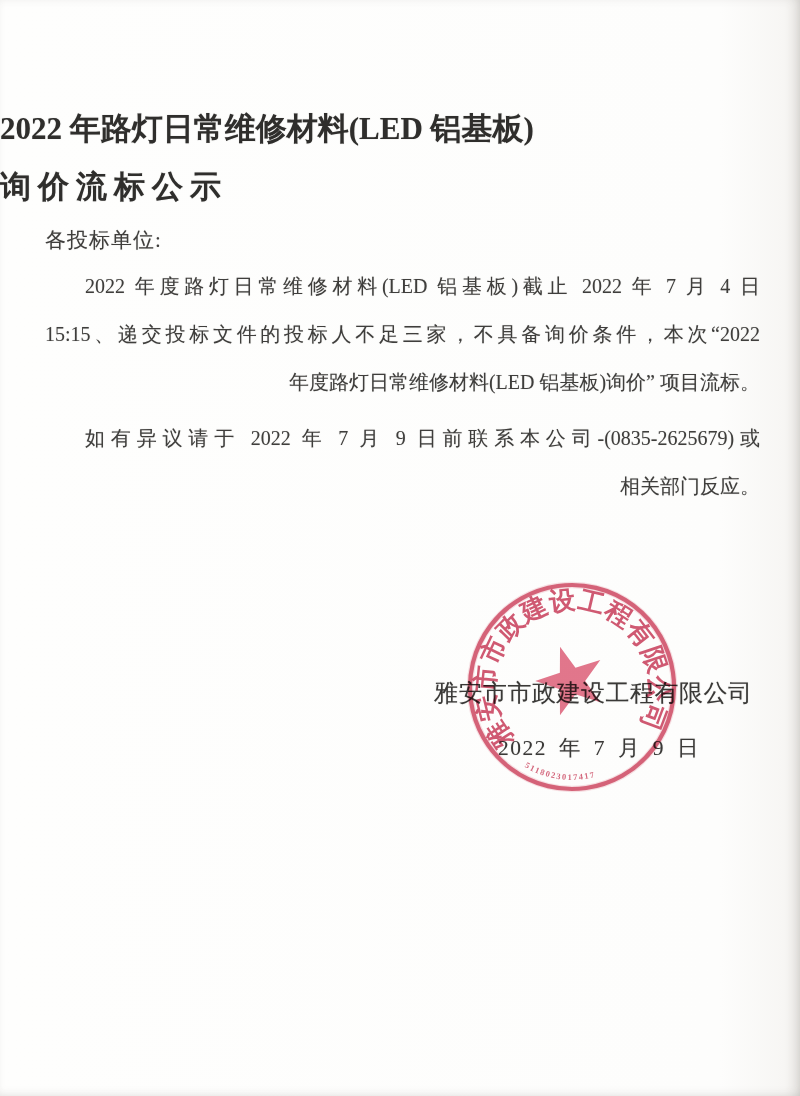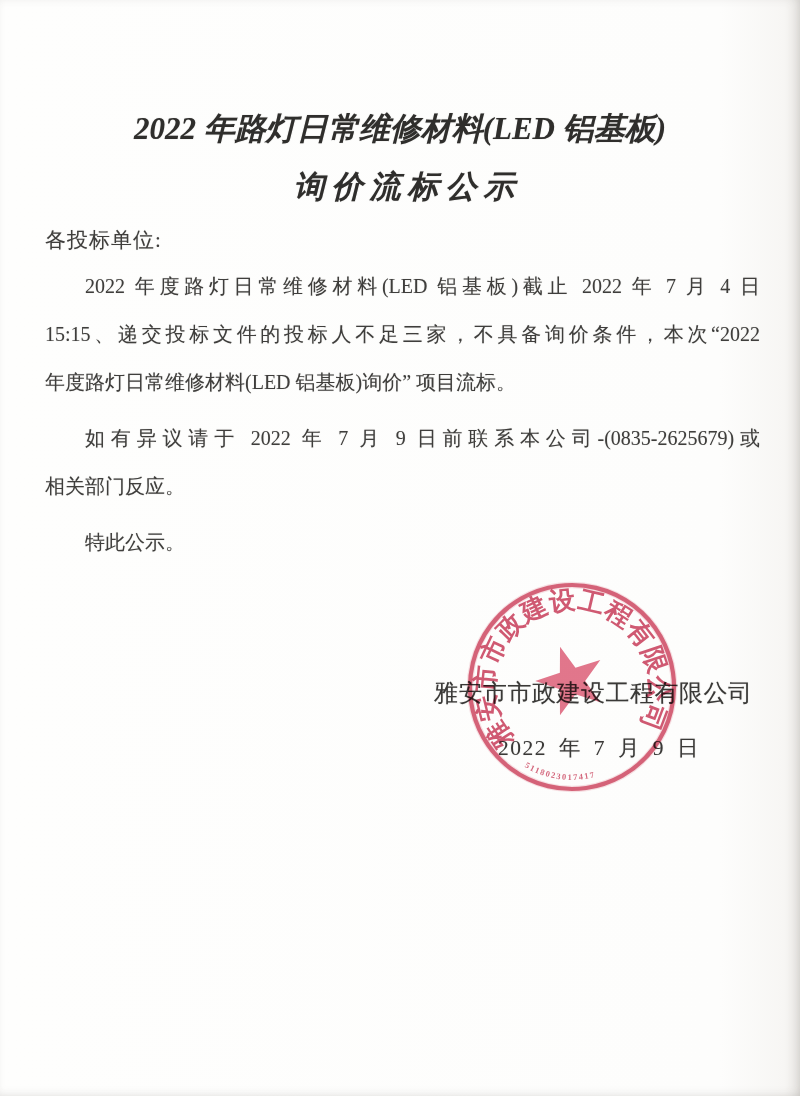--- a/index.html
+++ b/index.html
@@ -12,42 +12,40 @@
     position:relative;
     width:800px;height:1096px;
     overflow:hidden;
     background:linear-gradient(90deg,#fefefd 0%,#fdfdfc 90%,#f7f6f4 98%,#eceae7 100%);
     box-shadow:inset -5px 0 14px -7px rgba(95,92,88,.30),
                inset 0 -5px 14px -9px rgba(95,92,88,.22);
     color:#3f3e3c;
   }
   .title-block{
     position:absolute;top:100px;left:0;right:0;
-    text-align:center;
     font-weight:700;
     font-size:31px;
     line-height:58px;
     color:#2f2e2c;
     text-shadow:0 0 1px rgba(47,46,44,.35);
-    font-style:italic;
   }
-  .title-line-2{letter-spacing:7px;margin-left:15px;}
+  .title-line-2{letter-spacing:7px;}
   .salutation{
     position:absolute;top:226px;left:45px;
     font-size:21px;line-height:28px;
     letter-spacing:1px;
     text-shadow:0 0 1px rgba(63,62,60,.3);
     font-family:Liberation Serif, serif;
   }
   .body-block{
     position:absolute;top:262px;left:45px;width:715px;
     font-size:20px;line-height:48px;
     text-shadow:0 0 1px rgba(63,62,60,.3);
   }
-  .body-line{min-height:48px;}
+  .body-line{min-height:48px;text-align:right;}
   .body-line.indent{text-indent:2em;}
   .body-line.full{text-align:justify;text-align-last:justify;}
   .body-line.gap{margin-top:8px;}
   .signature-company{
     position:absolute;top:677px;left:434px;
     font-size:24px;letter-spacing:0.5px;
     color:#3a3937;
     text-shadow:0 0 1px rgba(58,57,55,.35);
     z-index:1;
   }
@@ -82,21 +80,20 @@
   </div>
 
   <div class="salutation">各投标单位:</div>
 
   <div class="body-block">
     <div class="body-line indent full">2022 年度路灯日常维修材料(LED 铝基板)截止 2022 年 7 月 4 日</div>
     <div class="body-line full">15:15、递交投标文件的投标人不足三家，不具备询价条件，本次“2022</div>
     <div class="body-line">年度路灯日常维修材料(LED 铝基板)询价” 项目流标。</div>
     <div class="body-line indent full gap">如有异议请于 2022 年 7 月 9 日前联系本公司-(0835-2625679)或</div>
     <div class="body-line">相关部门反应。</div>
-    <div class="body-line indent gap">特此公示。</div>
   </div>
 
   <div class="signature-company">雅安市市政建设工程有限公司</div>
 
   <div class="signature-date">2022 年 7 月 9 日</div>
 
   <svg class="stamp" viewBox="440 565 250 240" xmlns="http://www.w3.org/2000/svg" aria-hidden="true">
     <defs>
       <path id="seal-arc-path" d="M 508.1 731.8 A 78 78 0 1 1 635.9 731.8" fill="none"></path>
       <path id="seal-serial-path" d="M 512.2 758.2 A 93 93 0 0 0 631.8 758.2" fill="none"></path>

